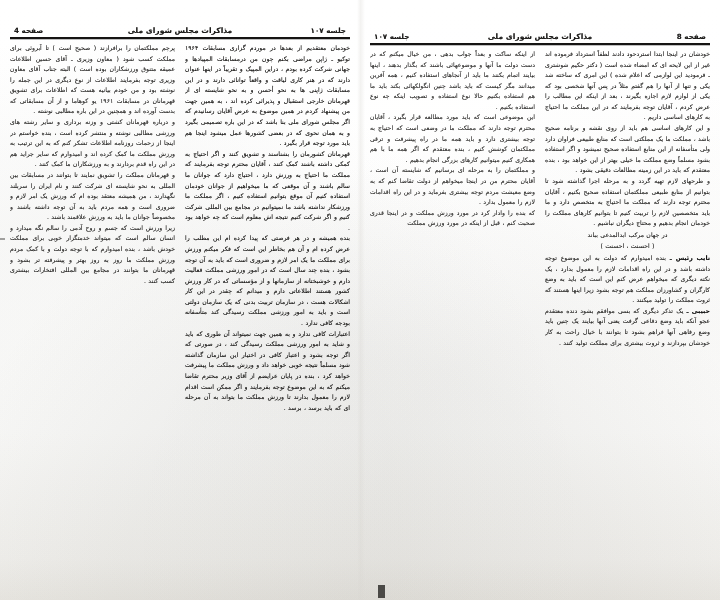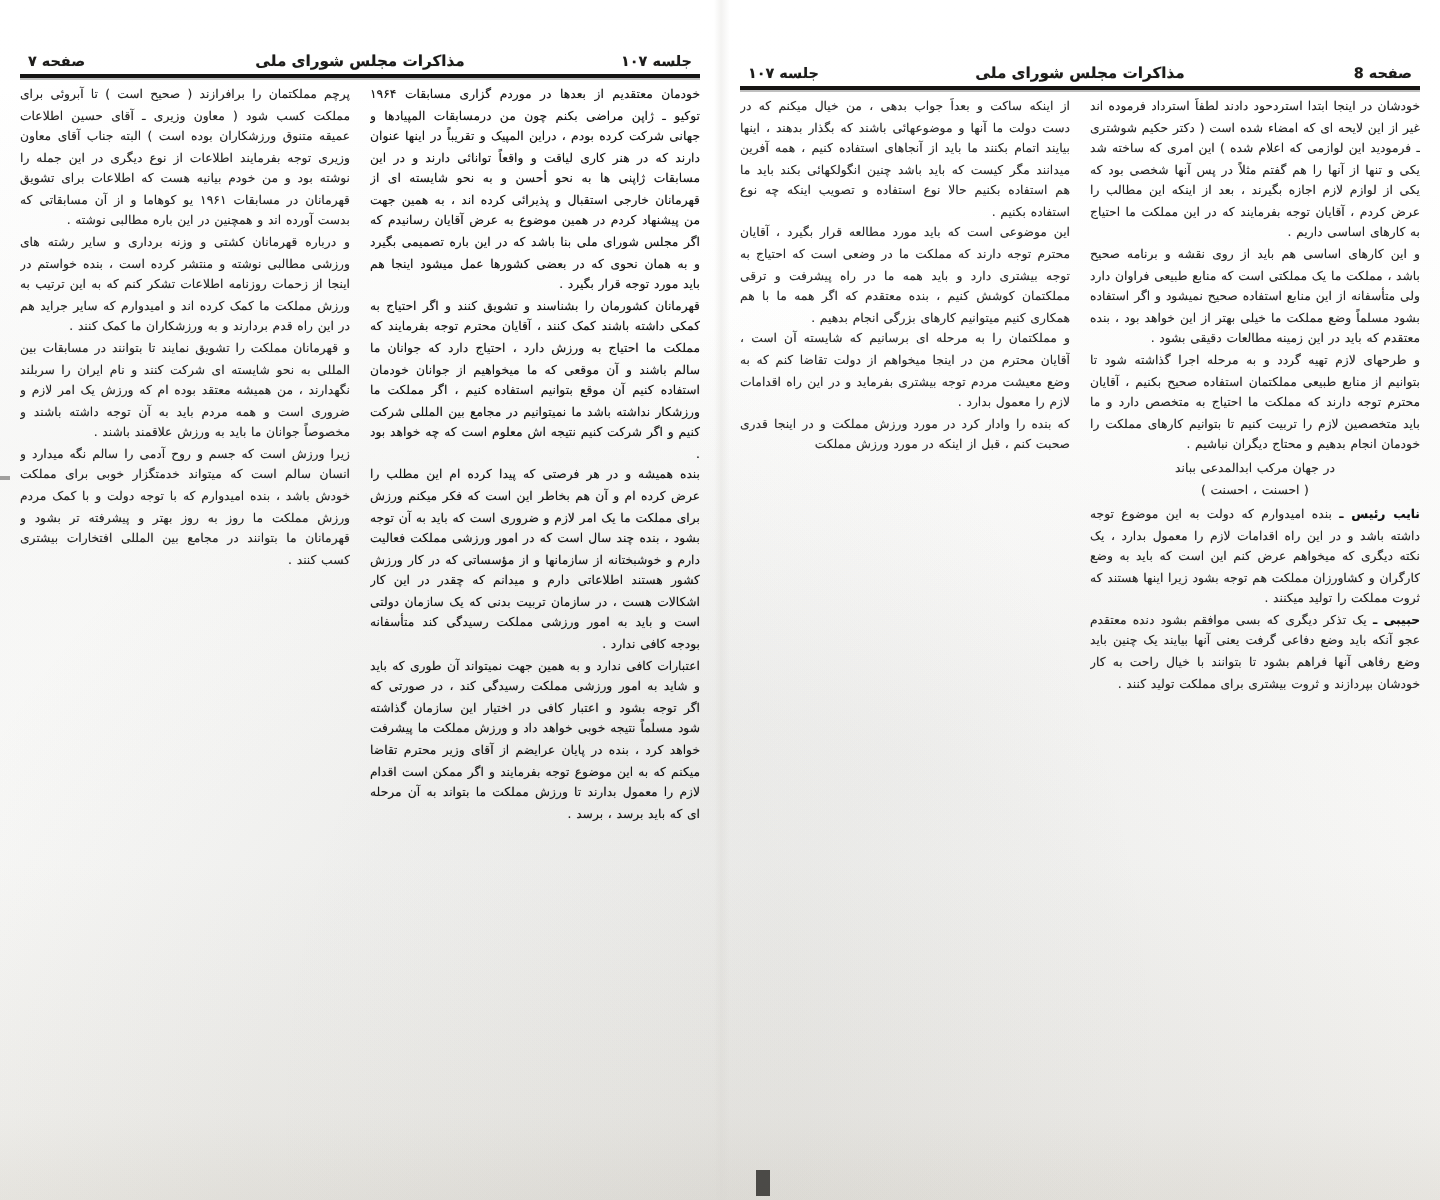--- a/index.html
+++ b/index.html
@@ -99,21 +99,21 @@
 <div id="scan">
 
   <div class="paper-noise"></div>
 
   <div class="page left">
     <div class="page-inner">
 
       <div class="running-head">
         <span class="rh-side rh-right">جلسه ۱۰۷</span>
         <span class="rh-center">مذاکرات مجلس شورای ملی</span>
-        <span class="rh-side rh-left">صفحه ۷</span>
+        <span class="rh-side rh-left">صفحه 4</span>
       </div>
       <div class="head-rule"></div>
 
       <div class="columns">
 
         <div class="col">
           <p>خودمان معتقدیم از بعدها در موردم گزاری مسابقات ۱۹۶۴ توکیو ـ ژاپن مراضی بکنم چون من درمسابقات المپیادها و جهانی شرکت کرده بودم ، دراین المپیک و تقریباً در اینها عنوان دارند که در هنر کاری لیاقت و واقعاً توانائی دارند و در این مسابقات ژاپنی ها به نحو أحسن و به نحو شایسته ای از قهرمانان خارجی استقبال و پذیرائی کرده اند ، به همین جهت من پیشنهاد کردم در همین موضوع به عرض آقایان رسانیدم که اگر مجلس شورای ملی بنا باشد که در این باره تصمیمی بگیرد و به همان نحوی که در بعضی کشورها عمل میشود اینجا هم باید مورد توجه قرار بگیرد .</p>
           <p>قهرمانان کشورمان را بشناسند و تشویق کنند و اگر احتیاج به کمکی داشته باشند کمک کنند ، آقایان محترم توجه بفرمایند که مملکت ما احتیاج به ورزش دارد ، احتیاج دارد که جوانان ما سالم باشند و آن موقعی که ما میخواهیم از جوانان خودمان استفاده کنیم آن موقع بتوانیم استفاده کنیم ، اگر مملکت ما ورزشکار نداشته باشد ما نمیتوانیم در مجامع بین المللی شرکت کنیم و اگر شرکت کنیم نتیجه اش معلوم است که چه خواهد بود .</p>
           <p>بنده همیشه و در هر فرصتی که پیدا کرده ام این مطلب را عرض کرده ام و آن هم بخاطر این است که فکر میکنم ورزش برای مملکت ما یک امر لازم و ضروری است که باید به آن توجه بشود ، بنده چند سال است که در امور ورزشی مملکت فعالیت دارم و خوشبختانه از سازمانها و از مؤسساتی که در کار ورزش کشور هستند اطلاعاتی دارم و میدانم که چقدر در این کار اشکالات هست ، در سازمان تربیت بدنی که یک سازمان دولتی است و باید به امور ورزشی مملکت رسیدگی کند متأسفانه بودجه کافی ندارد .</p>
           <p>اعتبارات کافی ندارد و به همین جهت نمیتواند آن طوری که باید و شاید به امور ورزشی مملکت رسیدگی کند ، در صورتی که اگر توجه بشود و اعتبار کافی در اختیار این سازمان گذاشته شود مسلماً نتیجه خوبی خواهد داد و ورزش مملکت ما پیشرفت خواهد کرد ، بنده در پایان عرایضم از آقای وزیر محترم تقاضا میکنم که به این موضوع توجه بفرمایند و اگر ممکن است اقدام لازم را معمول بدارند تا ورزش مملکت ما بتواند به آن مرحله ای که باید برسد ، برسد .</p>

